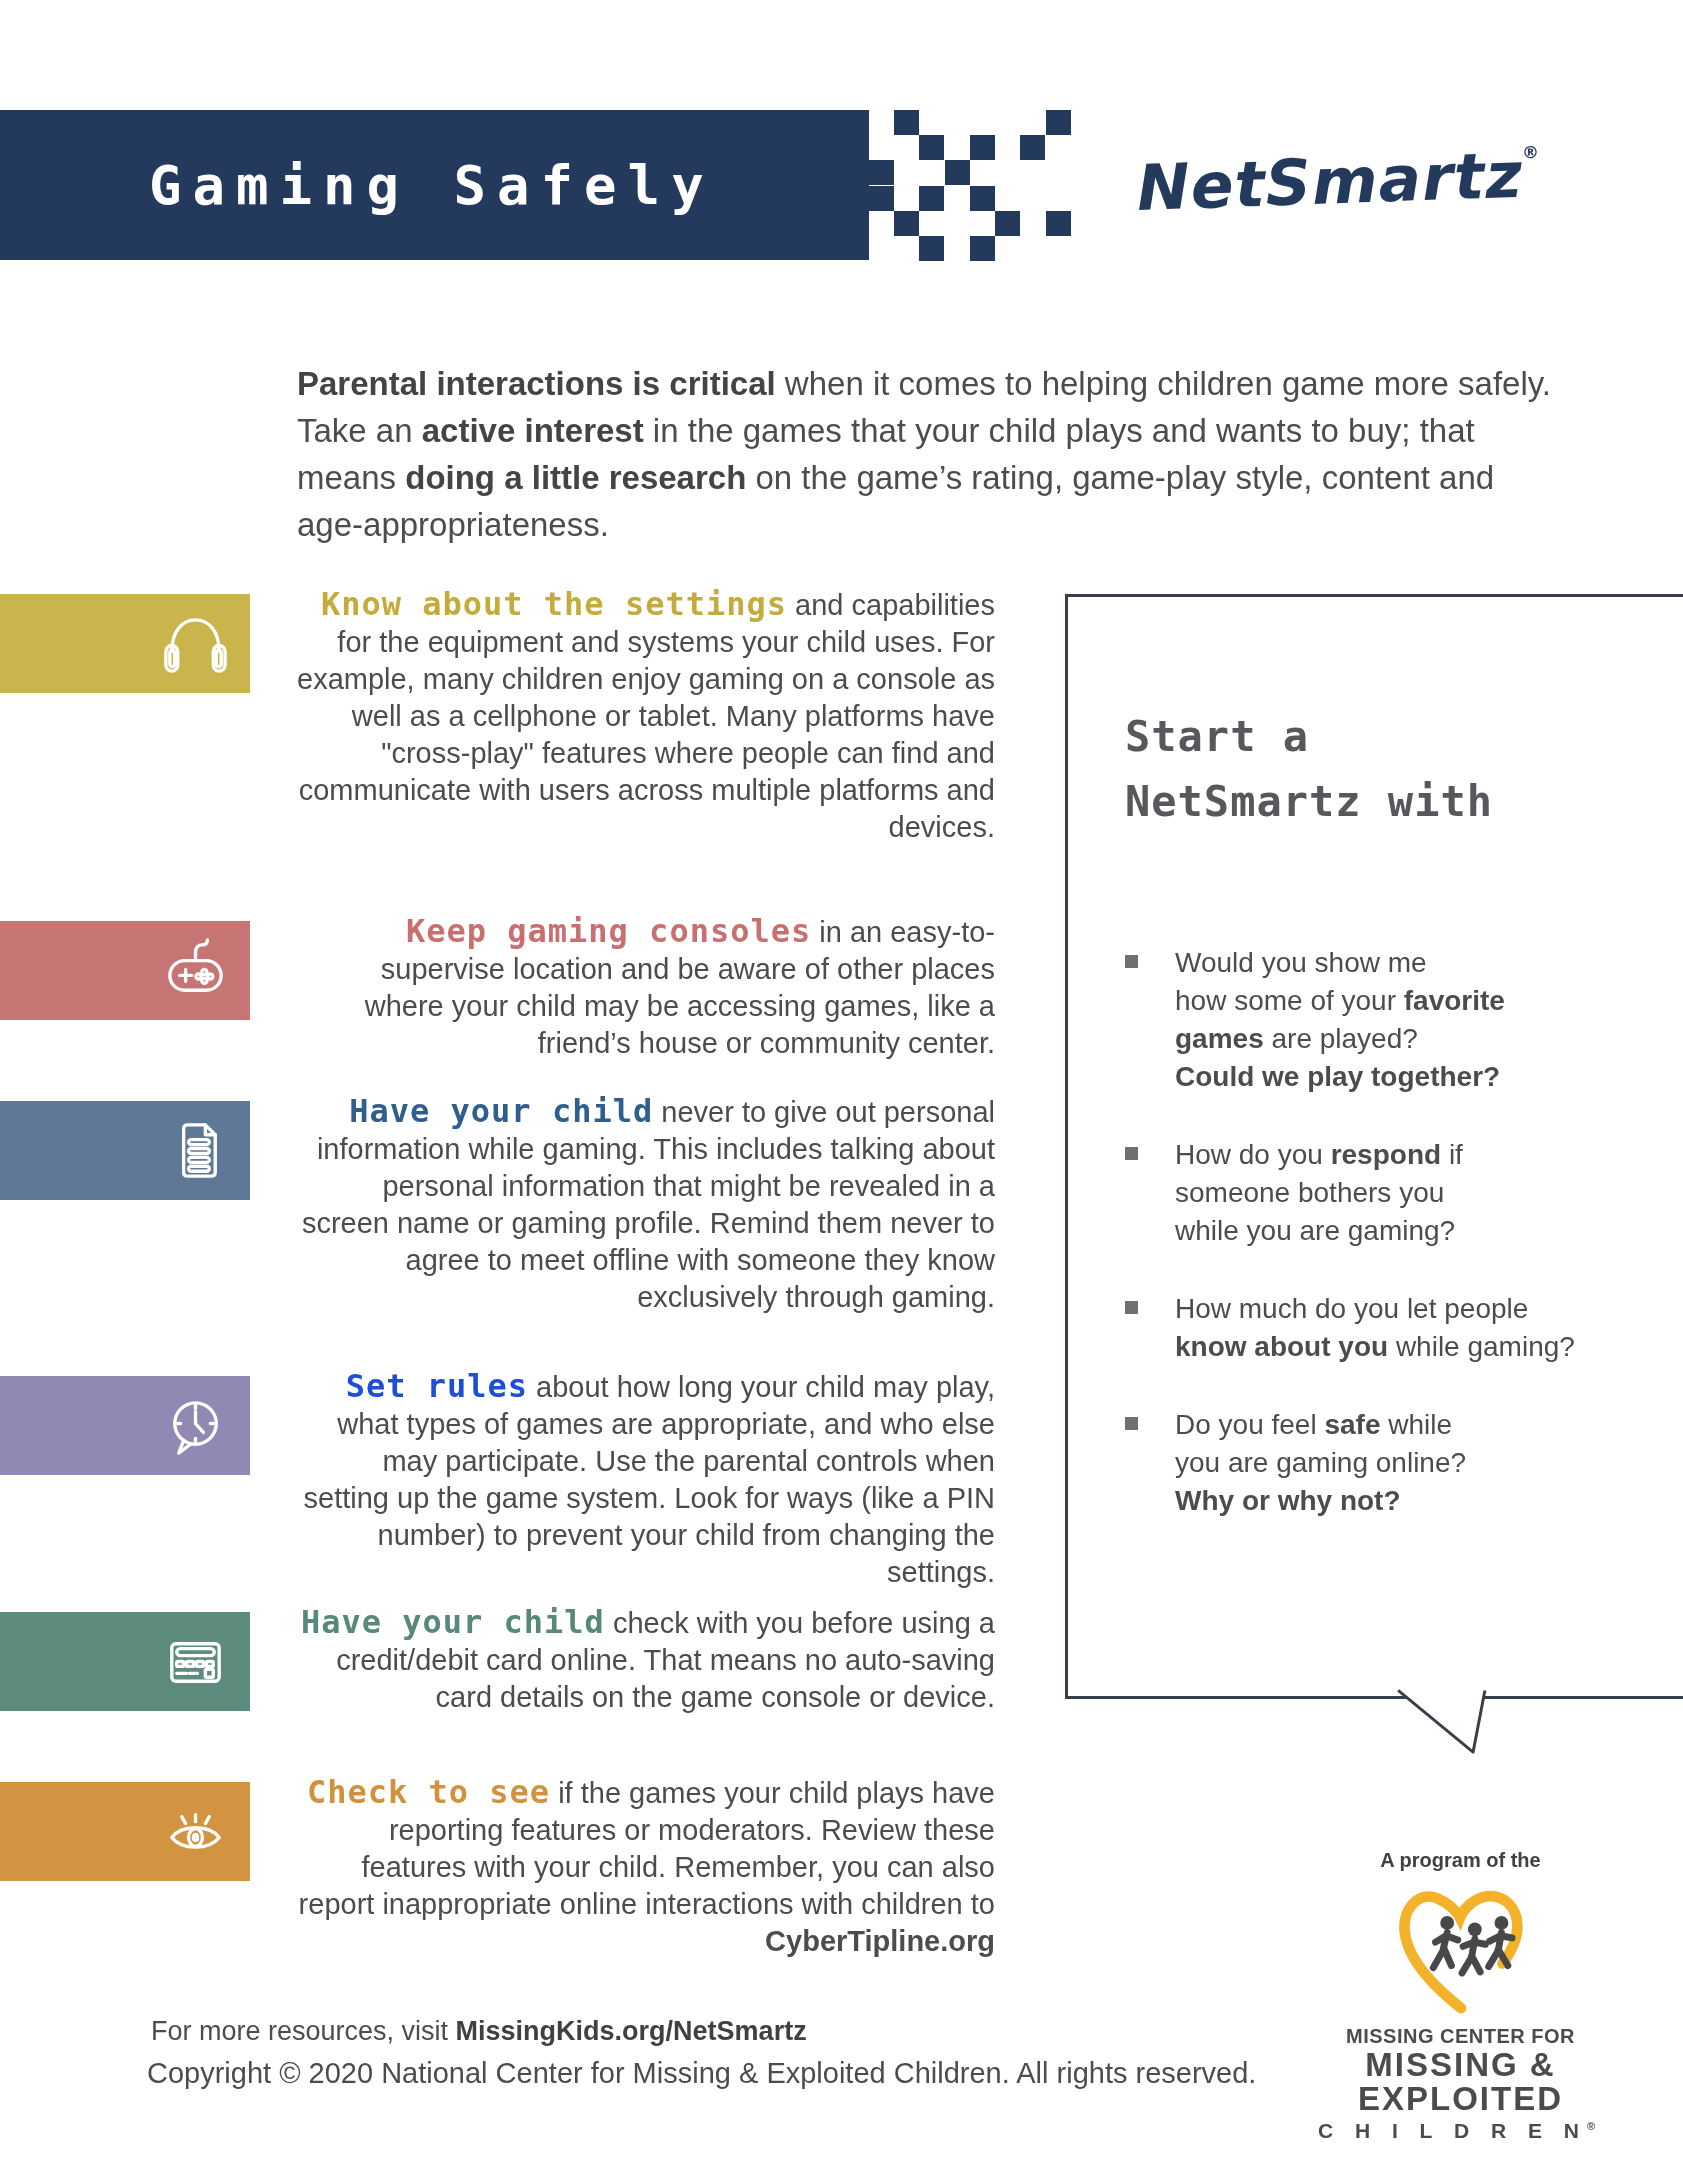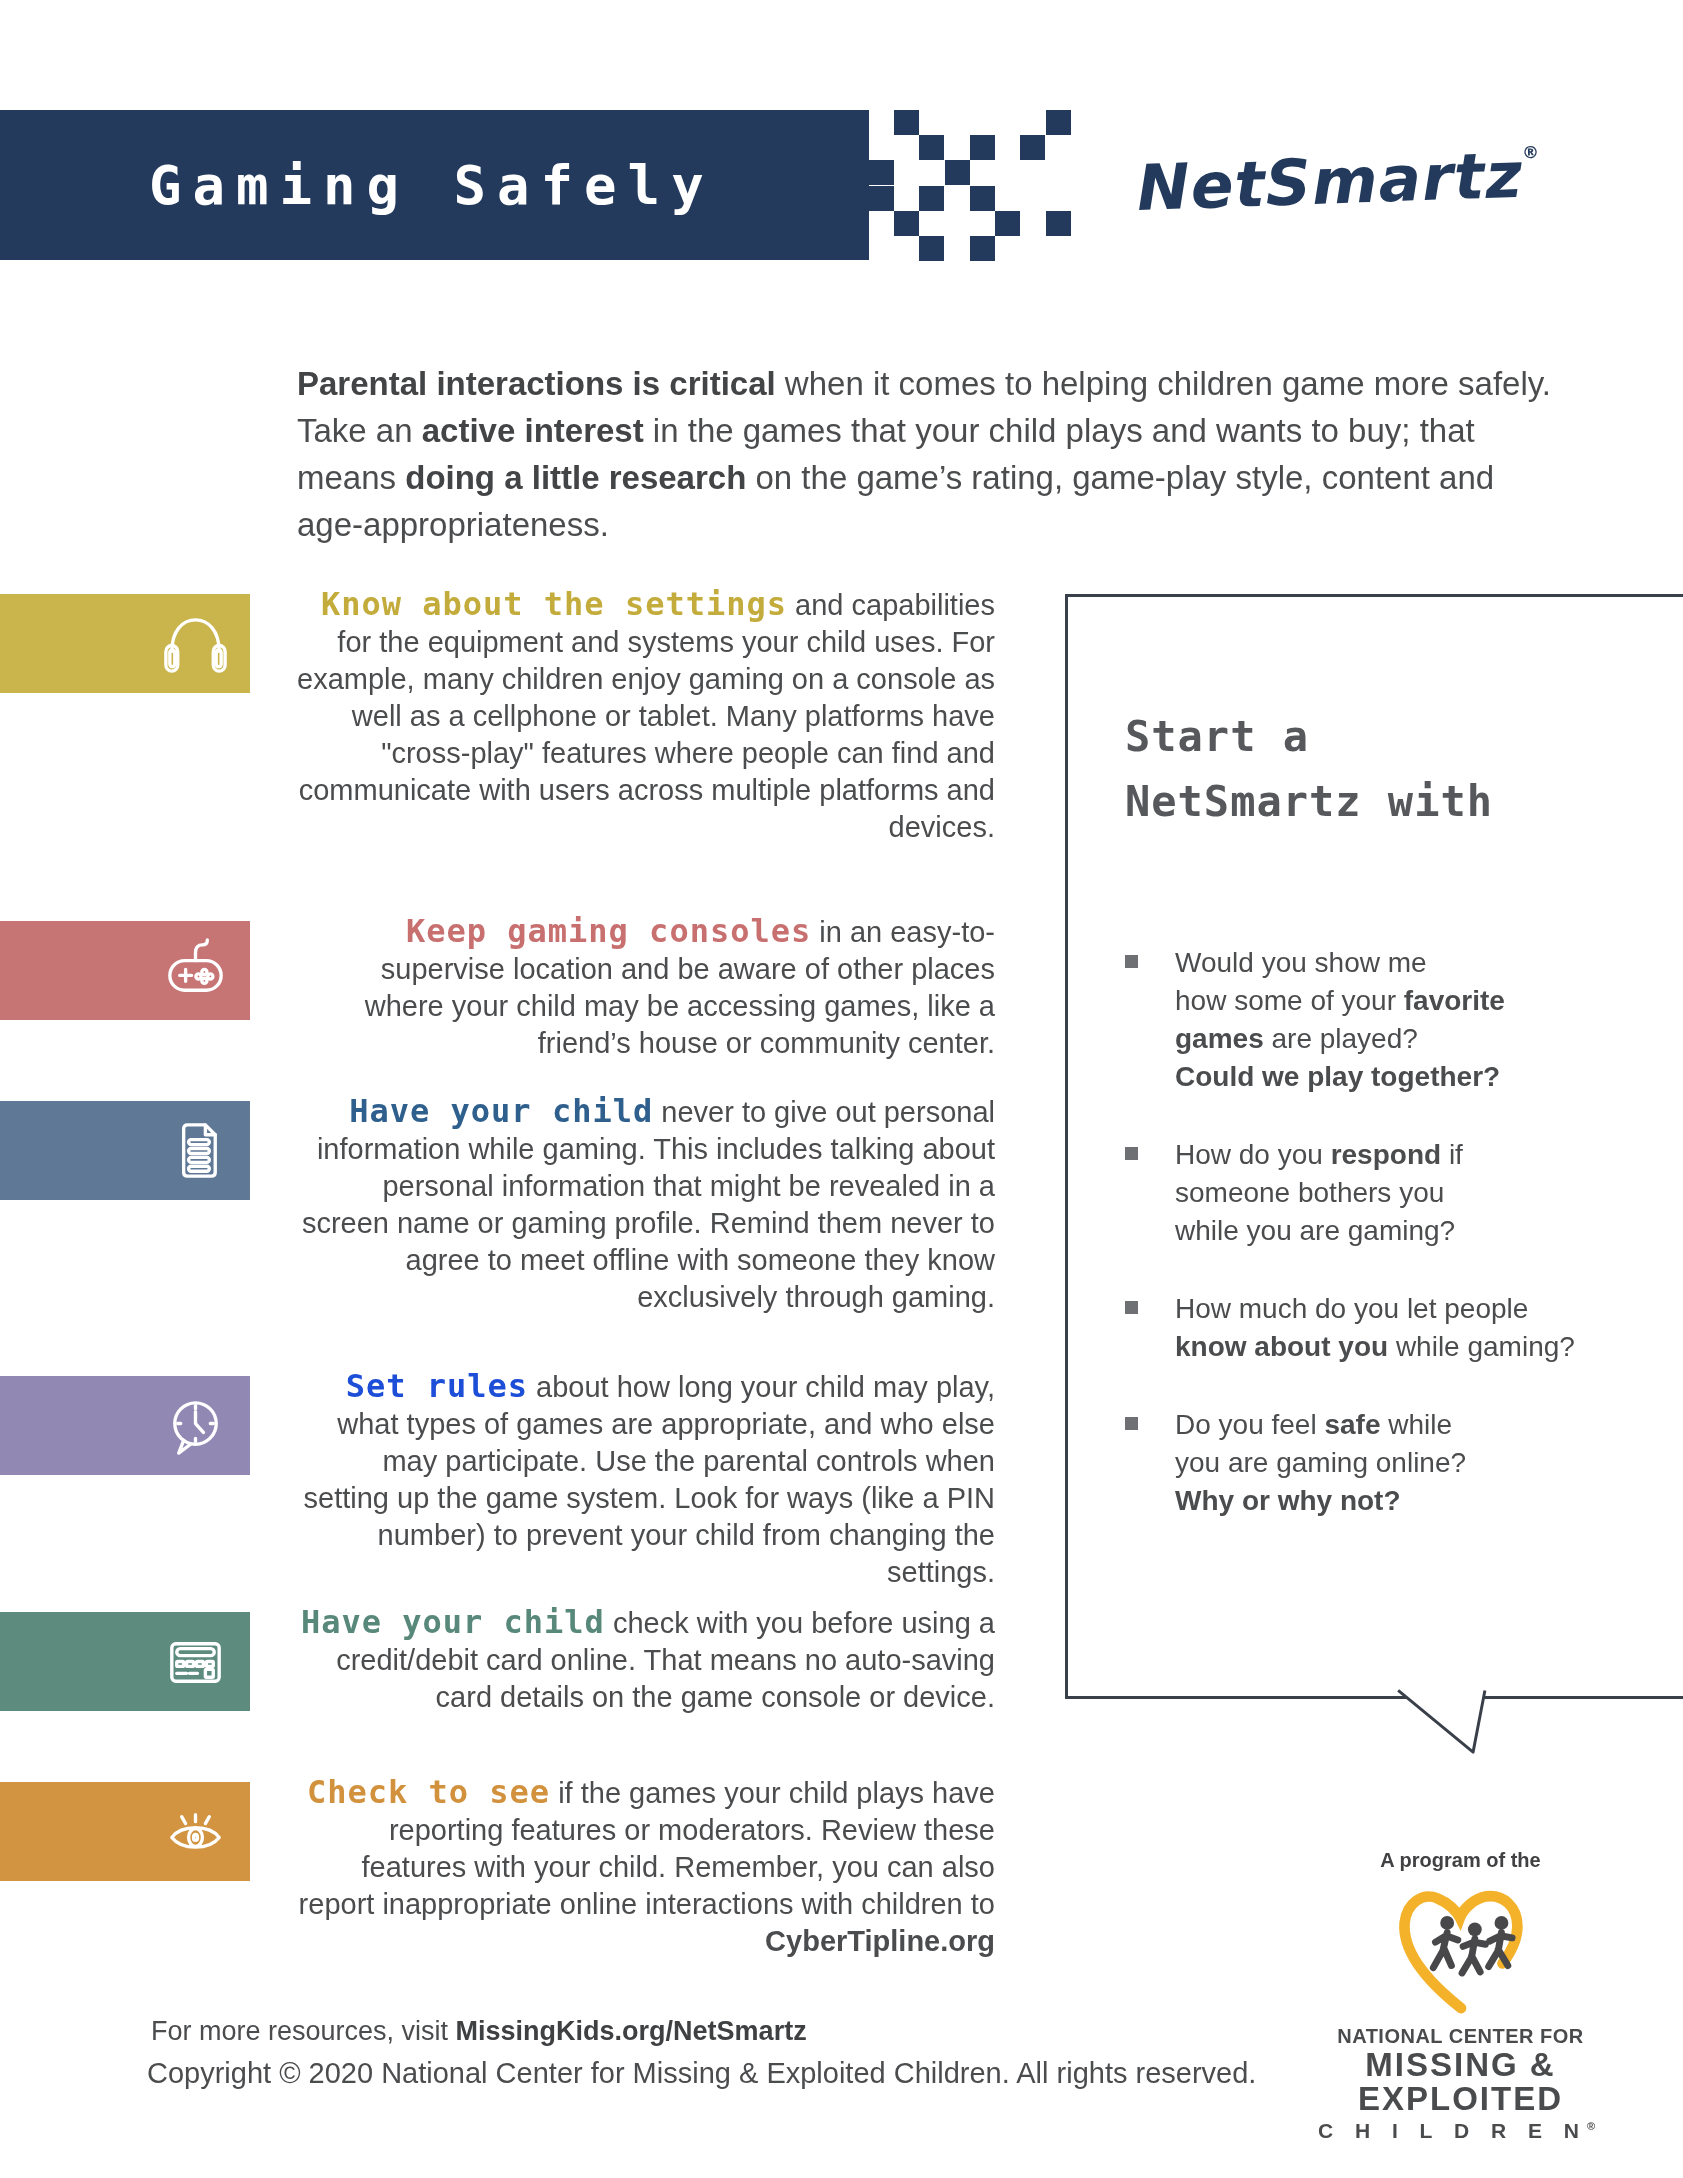--- a/index.html
+++ b/index.html
@@ -200,20 +200,20 @@
       <path d="M75 126 C42 100 20 72 22 46 C24 27 39 17 53 23 C63 27 71 35 74 41 C77 33 87 23 99 21 C115 19 128 31 128 49 C128 60 123 72 114 84" fill="none" stroke="#F3B229" stroke-width="10" stroke-linecap="round"></path>
       <g fill="#48484A" stroke="#48484A" stroke-width="6.5" stroke-linecap="round">
         <circle cx="62" cy="46" r="6.5" stroke="none"></circle>
         <path d="M62 55 L58 72 M58 72 L49 88 M59 70 L66 86 M61 58 L51 64 M61 58 L72 62" fill="none"></path>
         <circle cx="88" cy="52" r="6.5" stroke="none"></circle>
         <path d="M88 61 L85 78 M85 78 L76 93 M85 77 L93 92 M87 64 L77 68 M87 64 L98 66" fill="none"></path>
         <circle cx="113" cy="46" r="6.5" stroke="none"></circle>
         <path d="M113 55 L110 72 M110 72 L101 87 M110 71 L119 86 M112 58 L102 63 M112 58 L123 60" fill="none"></path>
       </g>
     </svg>
-    <div id="ncmec-l1">NATIONAL CENTER FOR</div>
+    <div id="ncmec-l1">MISSING CENTER FOR</div>
     <div id="ncmec-l2">MISSING &amp;</div>
     <div id="ncmec-l3">EXPLOITED</div>
     <div id="ncmec-l4"><span>C H I L D R E N</span><sup style="font-size:11px;">®</sup></div>
   </div>
 
 </div>
 
 
 </body></html>

